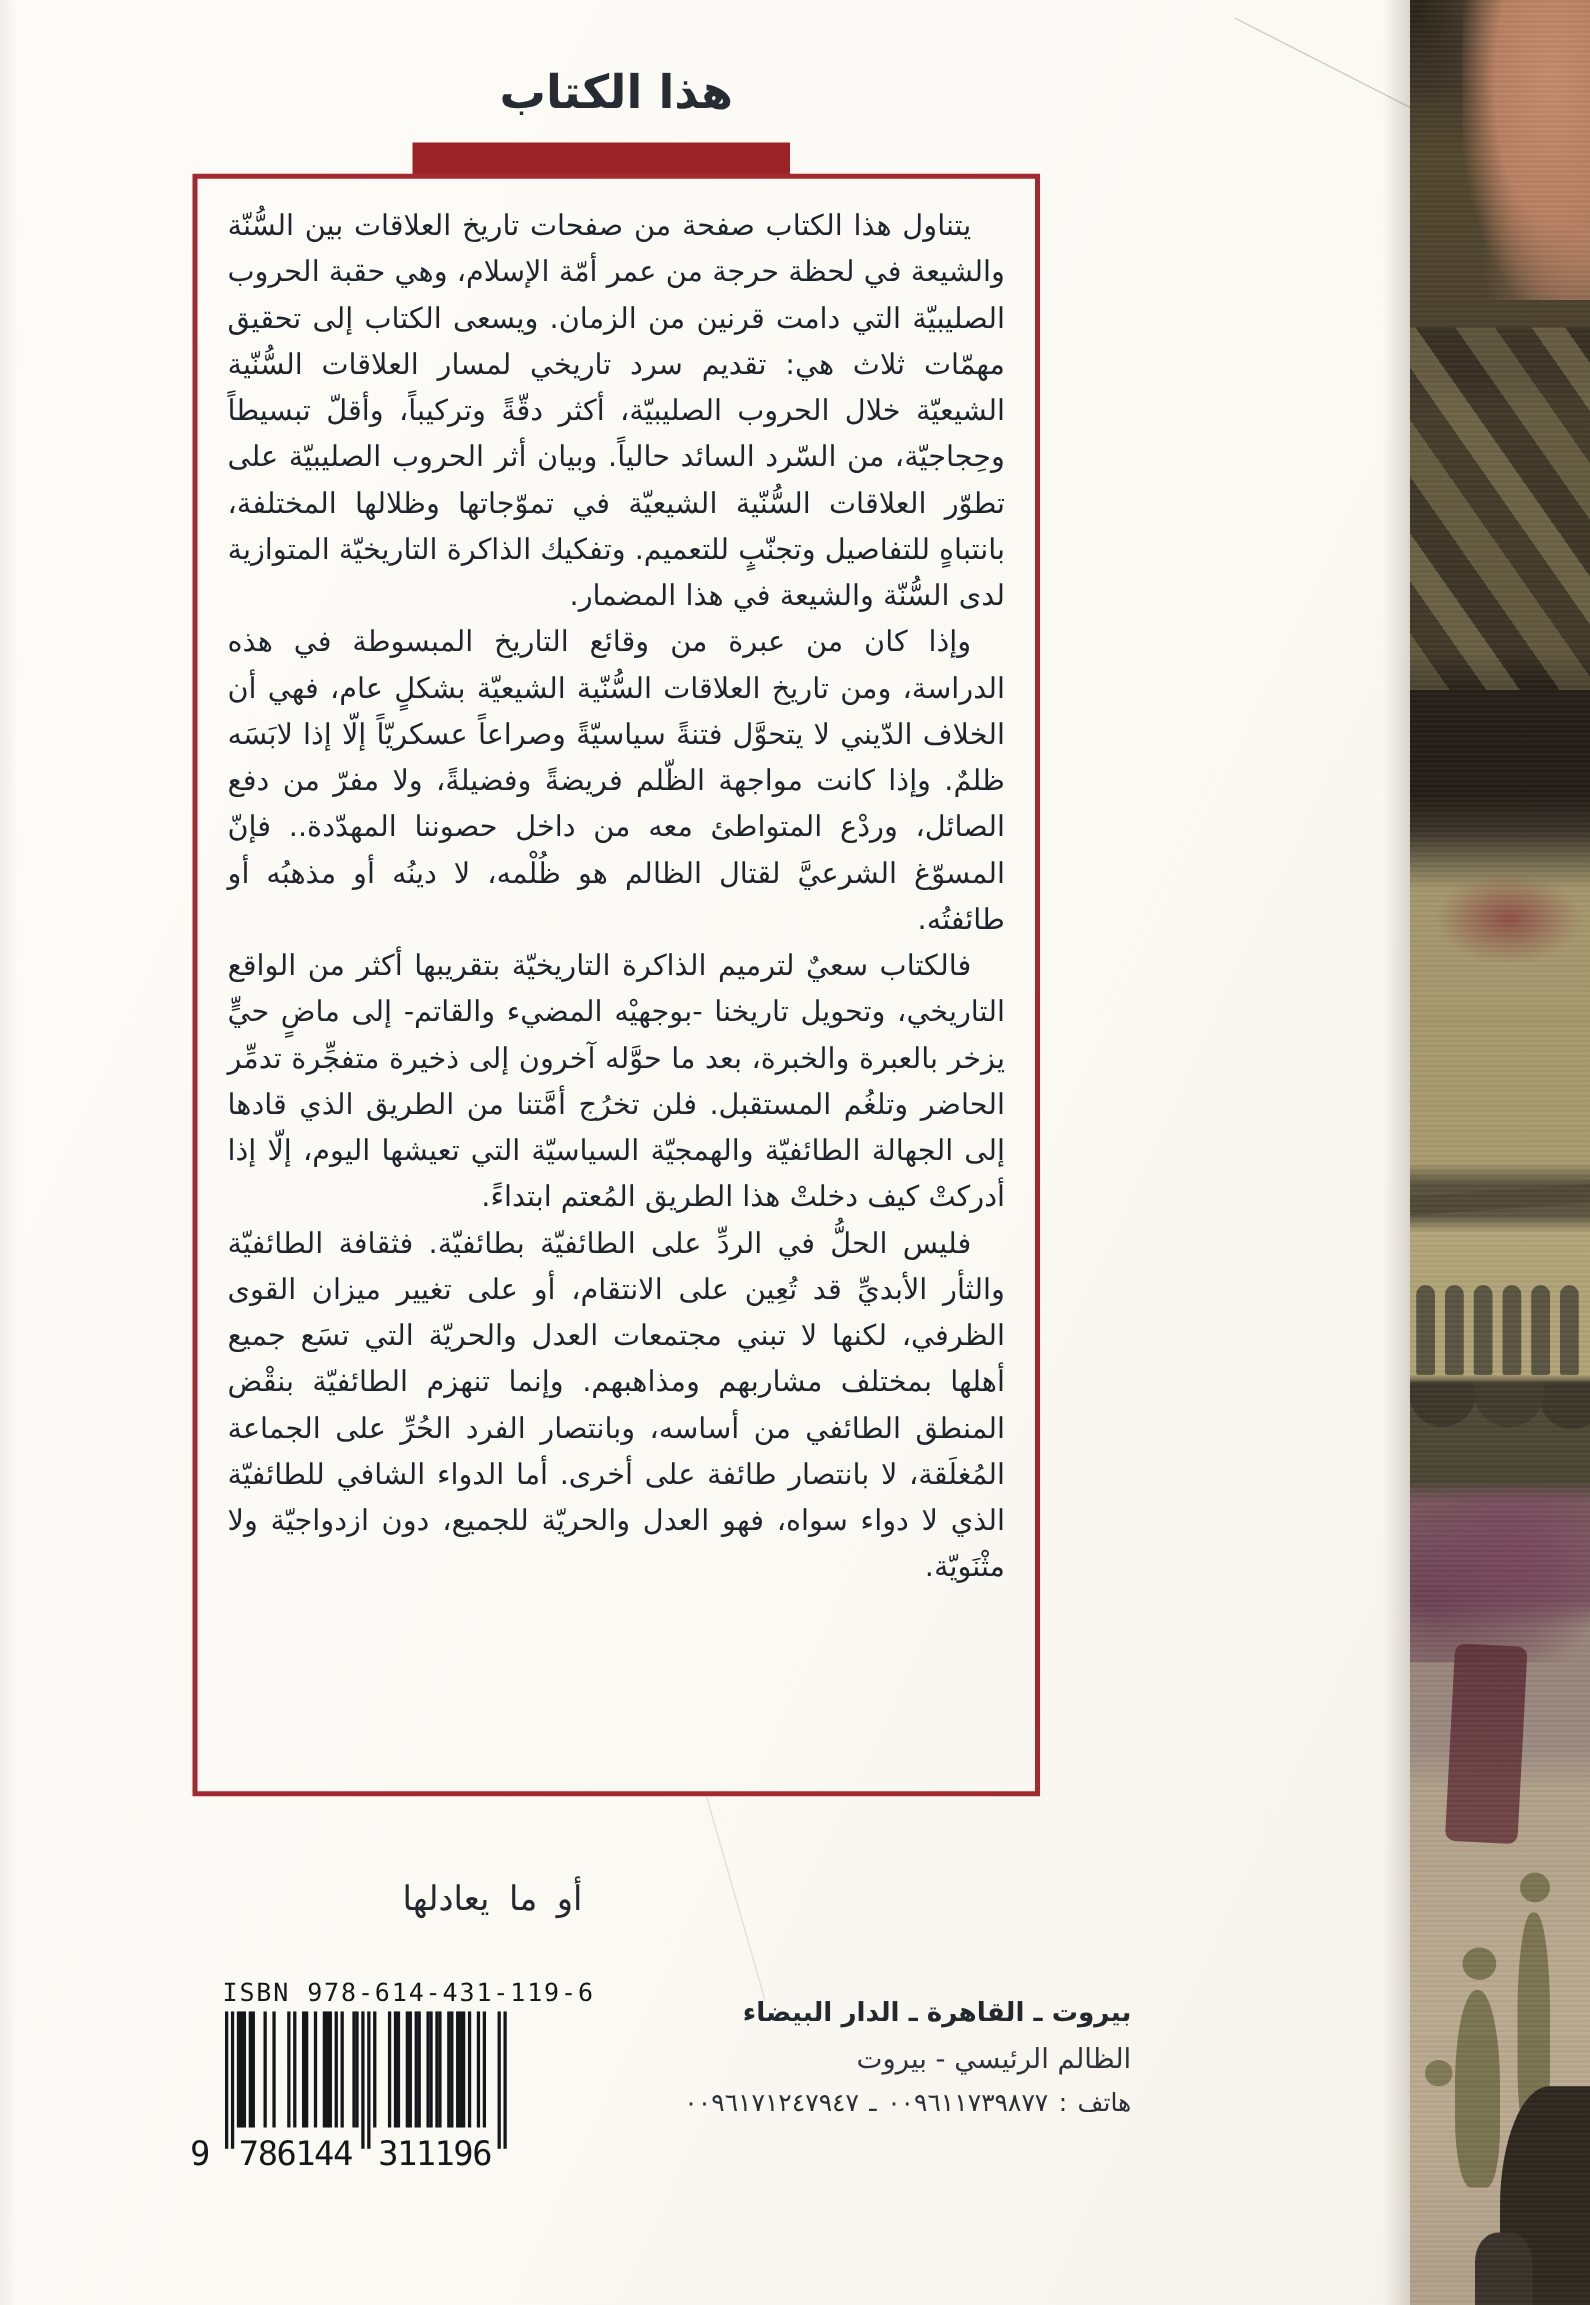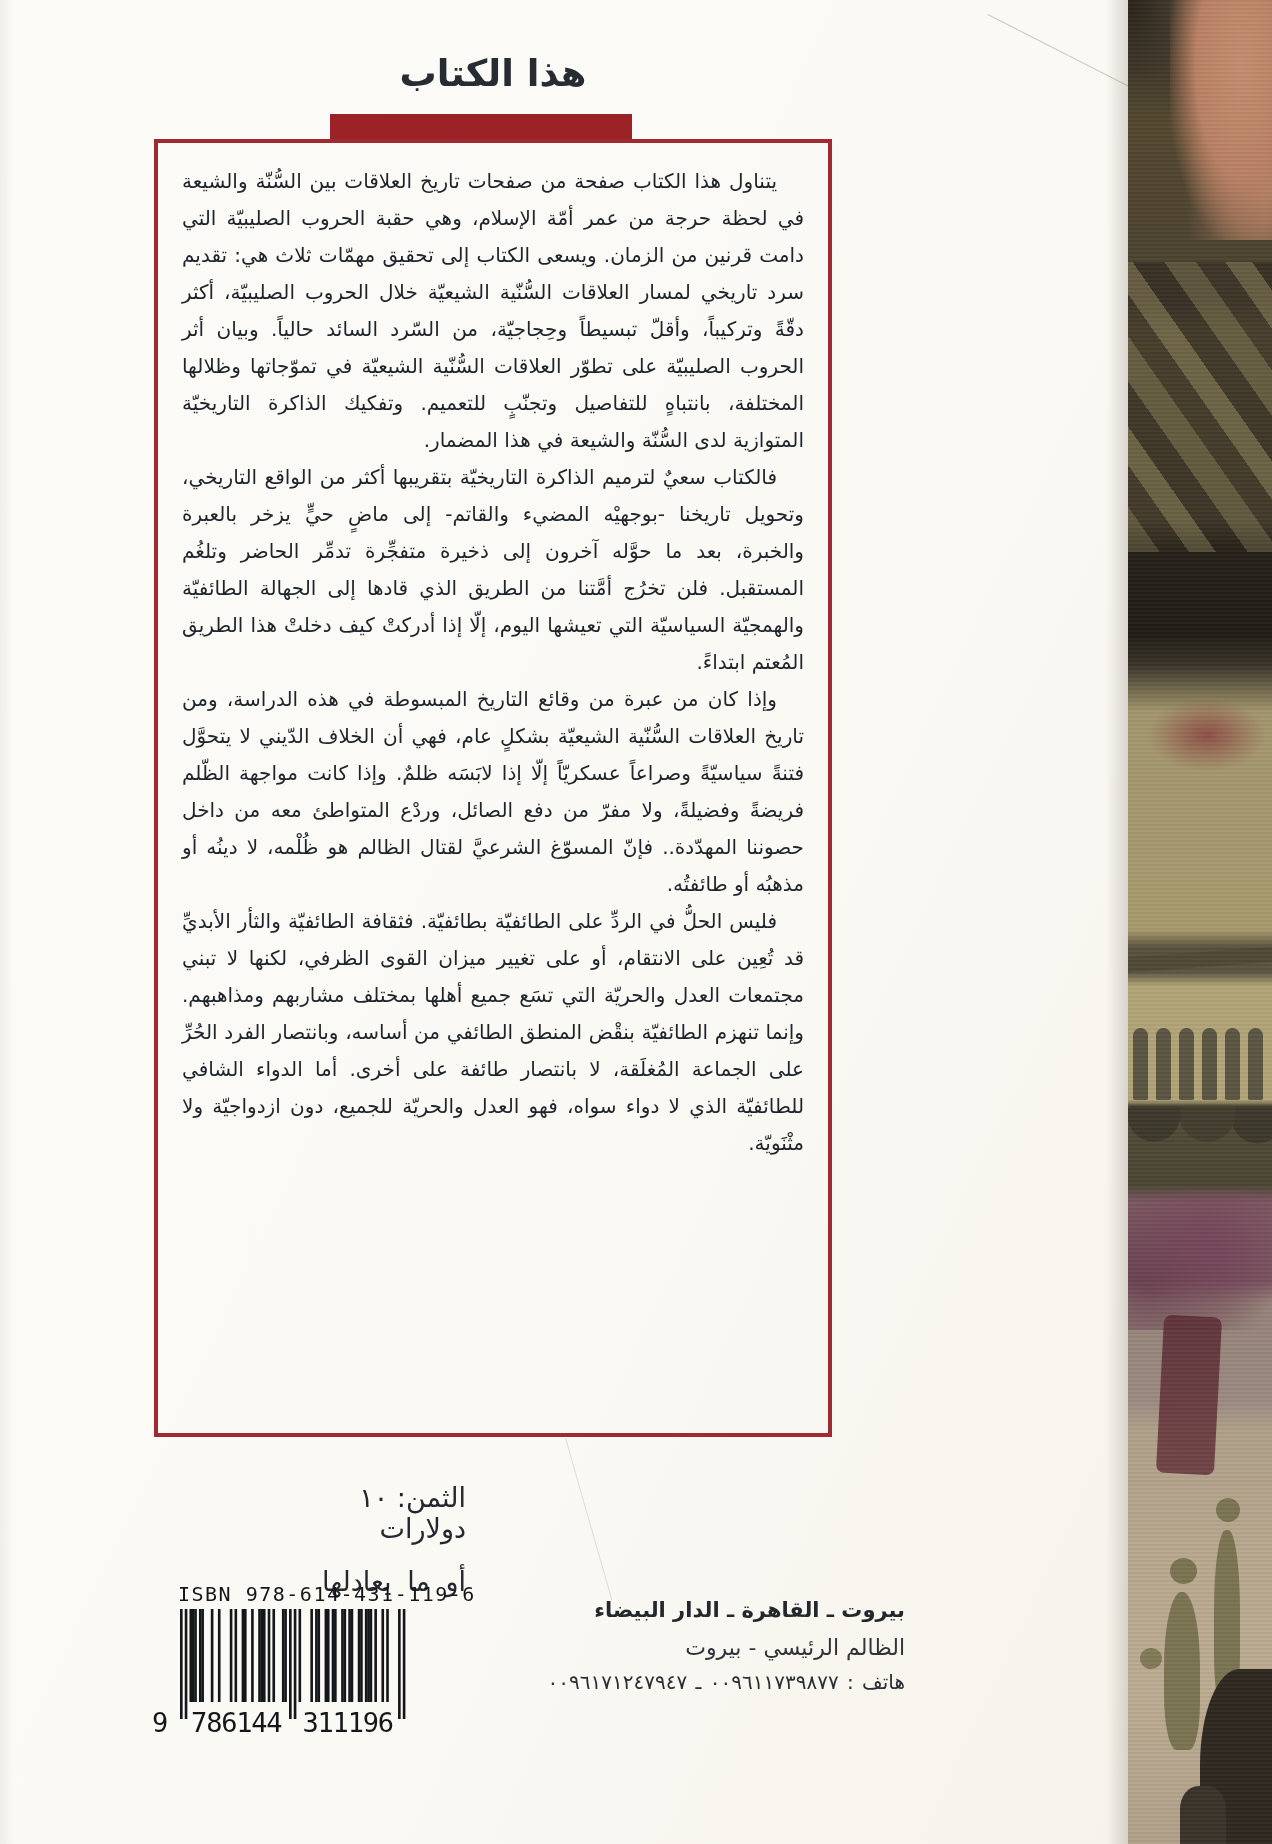--- a/index.html
+++ b/index.html
@@ -20,21 +20,21 @@
   }
   .title-bar{position:absolute;left:330px;top:114px;width:302px;height:26px;background:#9b2328;}
 
   
   .blurb-box{
     position:absolute;left:154px;top:139px;width:678px;height:1298px;
     border:4px solid #a02a2f;box-sizing:border-box;overflow:hidden;
     padding:20px 24px 0 24px;direction:rtl;
   }
   .blurb-box p{
-    margin:0;font-size:20px;line-height:37px;text-align:justify;text-justify:inter-word;
+    margin:0;font-size:23px;line-height:37px;text-align:justify;text-justify:inter-word;
     color:#1e242b;text-indent:27px;font-weight:500;
   }
 
   
   .price{position:absolute;left:278px;top:1482px;width:188px;direction:rtl;text-align:right;
     font-size:27px;color:#23282e;font-weight:500;}
   .price-2{margin-top:22px;word-spacing:7px;}
 
   
   .isbn-block{position:absolute;left:132px;top:1582px;width:290px;}
@@ -112,27 +112,26 @@
 
   <div class="crease crease-1"></div>
   <div class="crease crease-2"></div>
   <div class="page-edge"></div>
 
   <h1 class="title">هذا الكتاب</h1>
   <div class="title-bar"></div>
 
   <div class="blurb-box">
     <p>يتناول هذا الكتاب صفحة من صفحات تاريخ العلاقات بين السُّنّة والشيعة في لحظة حرجة من عمر أمّة الإسلام، وهي حقبة الحروب الصليبيّة التي دامت قرنين من الزمان. ويسعى الكتاب إلى تحقيق مهمّات ثلاث هي: تقديم سرد تاريخي لمسار العلاقات السُّنّية الشيعيّة خلال الحروب الصليبيّة، أكثر دقّةً وتركيباً، وأقلّ تبسيطاً وحِجاجيّة، من السّرد السائد حالياً. وبيان أثر الحروب الصليبيّة على تطوّر العلاقات السُّنّية الشيعيّة في تموّجاتها وظلالها المختلفة، بانتباهٍ للتفاصيل وتجنّبٍ للتعميم. وتفكيك الذاكرة التاريخيّة المتوازية لدى السُّنّة والشيعة في هذا المضمار.</p>
+    <p>وإذا كان من عبرة من وقائع التاريخ المبسوطة في هذه الدراسة، ومن تاريخ العلاقات السُّنّية الشيعيّة بشكلٍ عام، فهي أن الخلاف الدّيني لا يتحوَّل فتنةً سياسيّةً وصراعاً عسكريّاً إلّا إذا لابَسَه ظلمٌ. وإذا كانت مواجهة الظّلم فريضةً وفضيلةً، ولا مفرّ من دفع الصائل، وردْع المتواطئ معه من داخل حصوننا المهدّدة.. فإنّ المسوّغ الشرعيَّ لقتال الظالم هو ظُلْمه، لا دينُه أو مذهبُه أو طائفتُه.</p>
     <p>فالكتاب سعيٌ لترميم الذاكرة التاريخيّة بتقريبها أكثر من الواقع التاريخي، وتحويل تاريخنا -بوجهيْه المضيء والقاتم- إلى ماضٍ حيٍّ يزخر بالعبرة والخبرة، بعد ما حوَّله آخرون إلى ذخيرة متفجِّرة تدمِّر الحاضر وتلغُم المستقبل. فلن تخرُج أمَّتنا من الطريق الذي قادها إلى الجهالة الطائفيّة والهمجيّة السياسيّة التي تعيشها اليوم، إلّا إذا أدركتْ كيف دخلتْ هذا الطريق المُعتم ابتداءً.</p>
-    <p>وإذا كان من عبرة من وقائع التاريخ المبسوطة في هذه الدراسة، ومن تاريخ العلاقات السُّنّية الشيعيّة بشكلٍ عام، فهي أن الخلاف الدّيني لا يتحوَّل فتنةً سياسيّةً وصراعاً عسكريّاً إلّا إذا لابَسَه ظلمٌ. وإذا كانت مواجهة الظّلم فريضةً وفضيلةً، ولا مفرّ من دفع الصائل، وردْع المتواطئ معه من داخل حصوننا المهدّدة.. فإنّ المسوّغ الشرعيَّ لقتال الظالم هو ظُلْمه، لا دينُه أو مذهبُه أو طائفتُه.</p>
     <p>فليس الحلُّ في الردِّ على الطائفيّة بطائفيّة. فثقافة الطائفيّة والثأر الأبديِّ قد تُعِين على الانتقام، أو على تغيير ميزان القوى الظرفي، لكنها لا تبني مجتمعات العدل والحريّة التي تسَع جميع أهلها بمختلف مشاربهم ومذاهبهم. وإنما تنهزم الطائفيّة بنقْض المنطق الطائفي من أساسه، وبانتصار الفرد الحُرِّ على الجماعة المُغلَقة، لا بانتصار طائفة على أخرى. أما الدواء الشافي للطائفيّة الذي لا دواء سواه، فهو العدل والحريّة للجميع، دون ازدواجيّة ولا مثْنَويّة.</p>
   </div>
 
   <div class="price" dir="rtl">
-    <div>الثمن: ١٠ دولارات</div>
     <div class="price-2">أو ما يعادلها</div>
   </div>
 
   <div class="isbn-block">
     <div class="isbn-label">ISBN 978-614-431-119-6</div>
     <div id="barcode" class="barcode"><svg width="280" height="128" xmlns="http://www.w3.org/2000/svg">
           <g fill="#14171a">
             <rect x="48.00" y="0" width="2.62" height="110"></rect>
             <rect x="52.74" y="0" width="2.62" height="110"></rect>
             <rect x="57.48" y="0" width="2.62" height="93"></rect>

